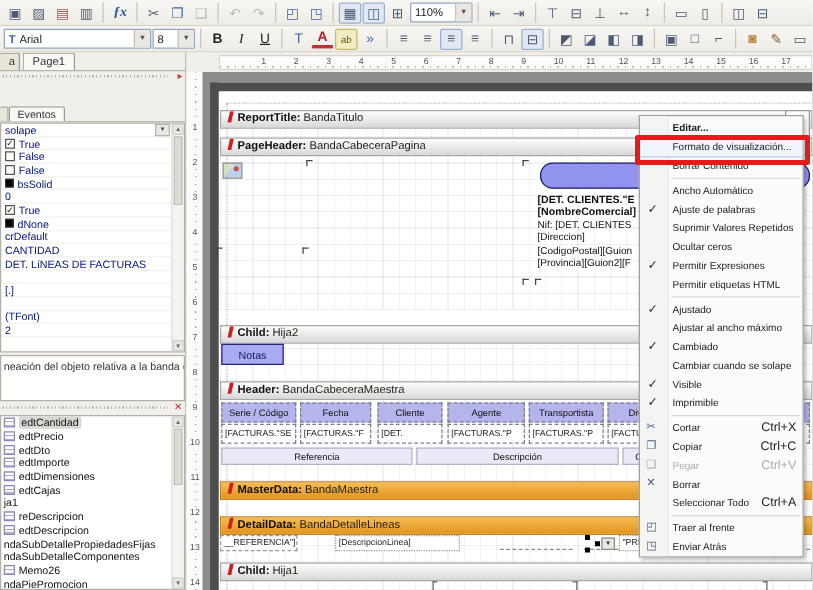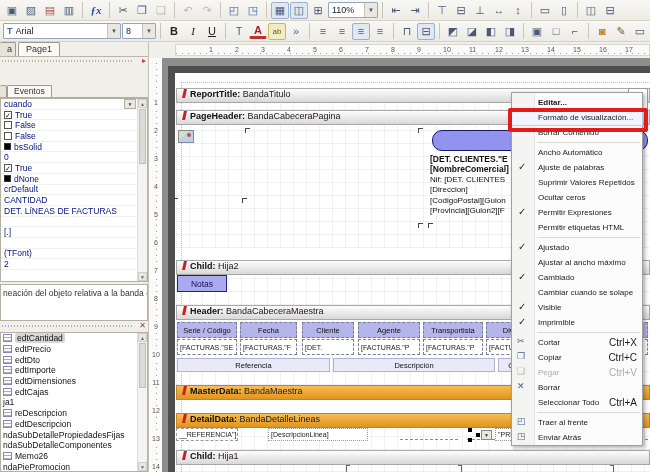--- a/index.html
+++ b/index.html
@@ -351,21 +351,21 @@
         <span class="dots"></span>
         <span class="gicon" style="color:#c04040;">▸</span>
       </div>
       <div class="insptabs">
         <span class="itab cut"></span>
         <span class="itab active">Eventos</span>
       </div>
       <div class="propgrid">
         <div id="prop-rows">
             <div class="prow">
-              <span class="pv">cuando</span>
+              <span class="pv">solape</span>
               <span class="dbtn">▼</span>
             </div>
             <div class="prow">
               <span class="chk">✓</span>
               <span class="pv">True</span>
             </div>
             <div class="prow">
               <span class="chk"></span>
               <span class="pv">False</span>
             </div>

